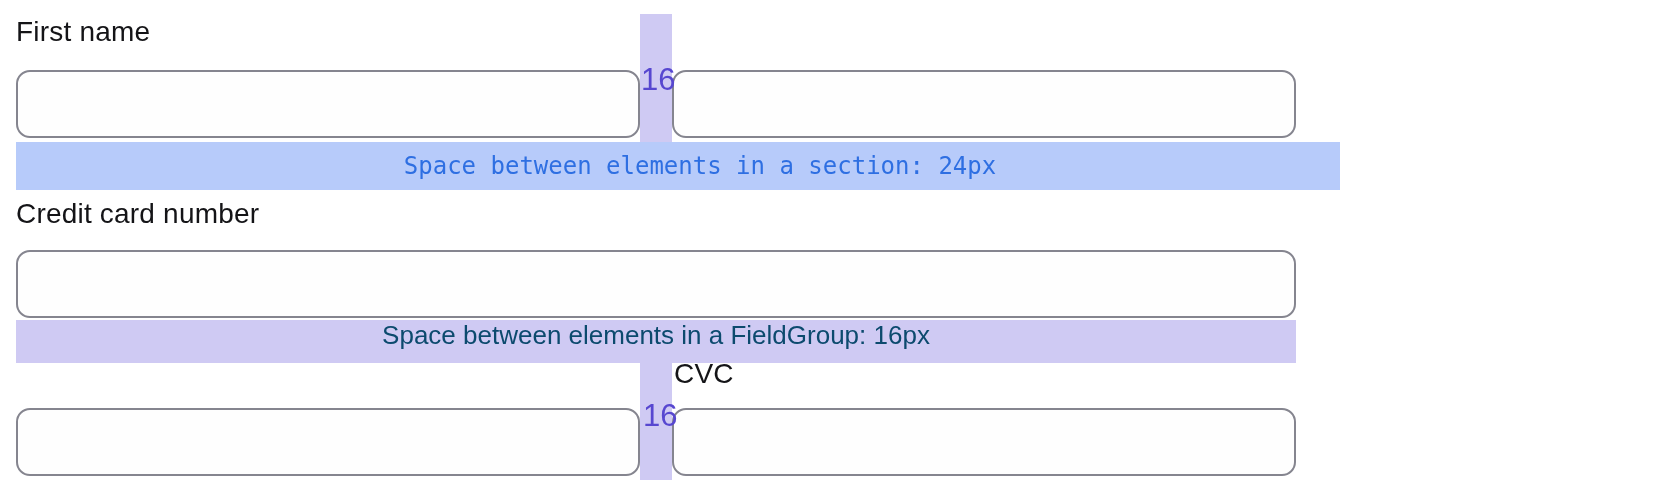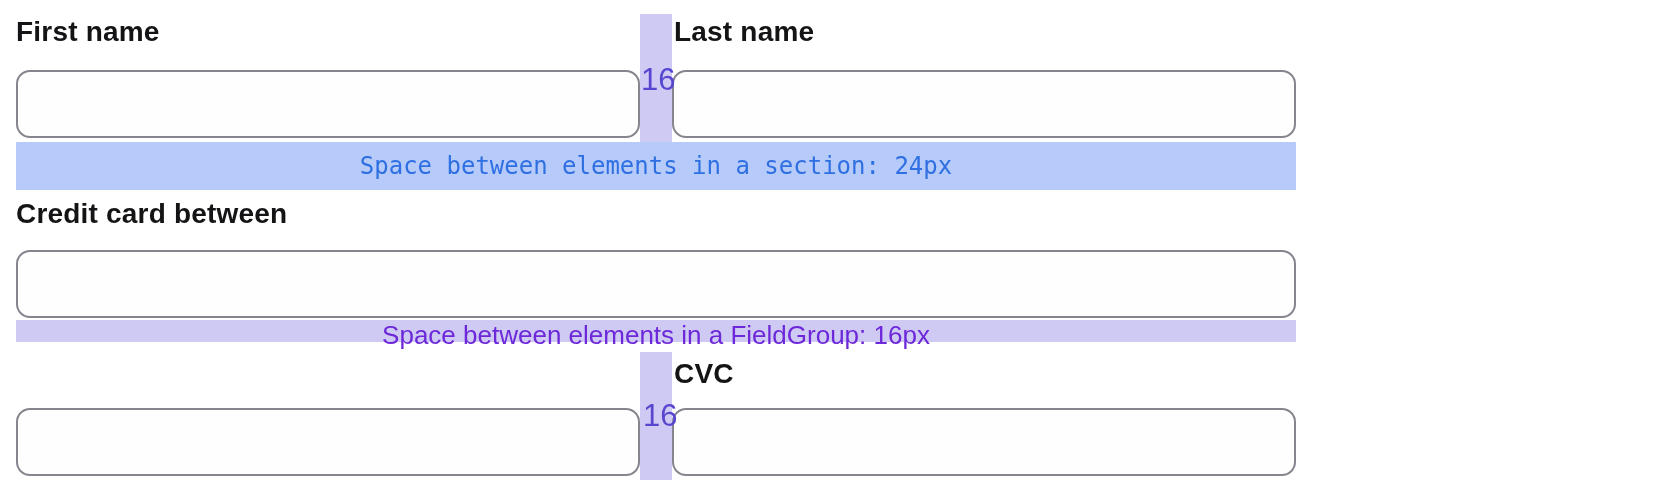--- a/index.html
+++ b/index.html
@@ -24,21 +24,21 @@
     font-size:31px;line-height:28px;
     color:#5747d0;
     font-weight:400;
   }
   .gap-num-row1{left:641px;top:66px;}
   .gap-num-row3{left:643px;top:402px;}
   
   .field-label{
     position:absolute;
     font-size:28px;line-height:40px;
-    font-weight:700;
+    font-weight:400;
     color:#141417;
     letter-spacing:.2px;
     white-space:nowrap;
   }
   .lbl-first{left:16px;top:12px;}
   .lbl-last{left:674px;top:12px;}
   .lbl-card{left:16px;top:194px;}
   .lbl-exp{left:16px;top:354px;}
   .lbl-cvc{left:674px;top:354px;text-align:right;}
   
@@ -66,41 +66,41 @@
     left:16px;width:1280px;
     text-align:center;
     white-space:nowrap;
   }
   .section-spacer{
     top:142px;height:48px;line-height:48px;
     background:#b7cbfa;
     color:#2e6fe2;
     font-family:"DejaVu Sans Mono","Liberation Mono",monospace;
     font-size:24px;
+    padding-left:44px;
   }
   .group-spacer{
-    top:320px;height:22px;line-height:30px;
+    top:320px;height:43px;line-height:30px;
     background:#cfcaf3;
-    color:#6d28d9;
+    color:#0c4a6e;
     font-family:"Liberation Sans",sans-serif;
     font-size:26px;
   }
 </style>
 </head>
 <body>
 
 <div class="canvas">
 
   <div class="vband vband-row1"></div>
 
   <div class="vband vband-row3"></div>
 
   <div class="field-label lbl-first">First name</div>
-  <div class="field-label lbl-last">Last name</div>
-  <div class="field-label lbl-card">Credit card between</div>
+  <div class="field-label lbl-card">Credit card number</div>
   <div class="field-label lbl-cvc">CVC</div>
 
   <input type="text" class="text-input inp-first" style="">
   <input type="text" class="text-input inp-last" style="">
   <input type="text" class="text-input inp-card" style="">
   <input type="text" class="text-input inp-exp" style="">
   <input type="text" class="text-input inp-cvc" style="">
 
   <div class="hband section-spacer">Space between elements in a section: 24px</div>
   <div class="hband group-spacer">Space between elements in a FieldGroup: 16px</div>

